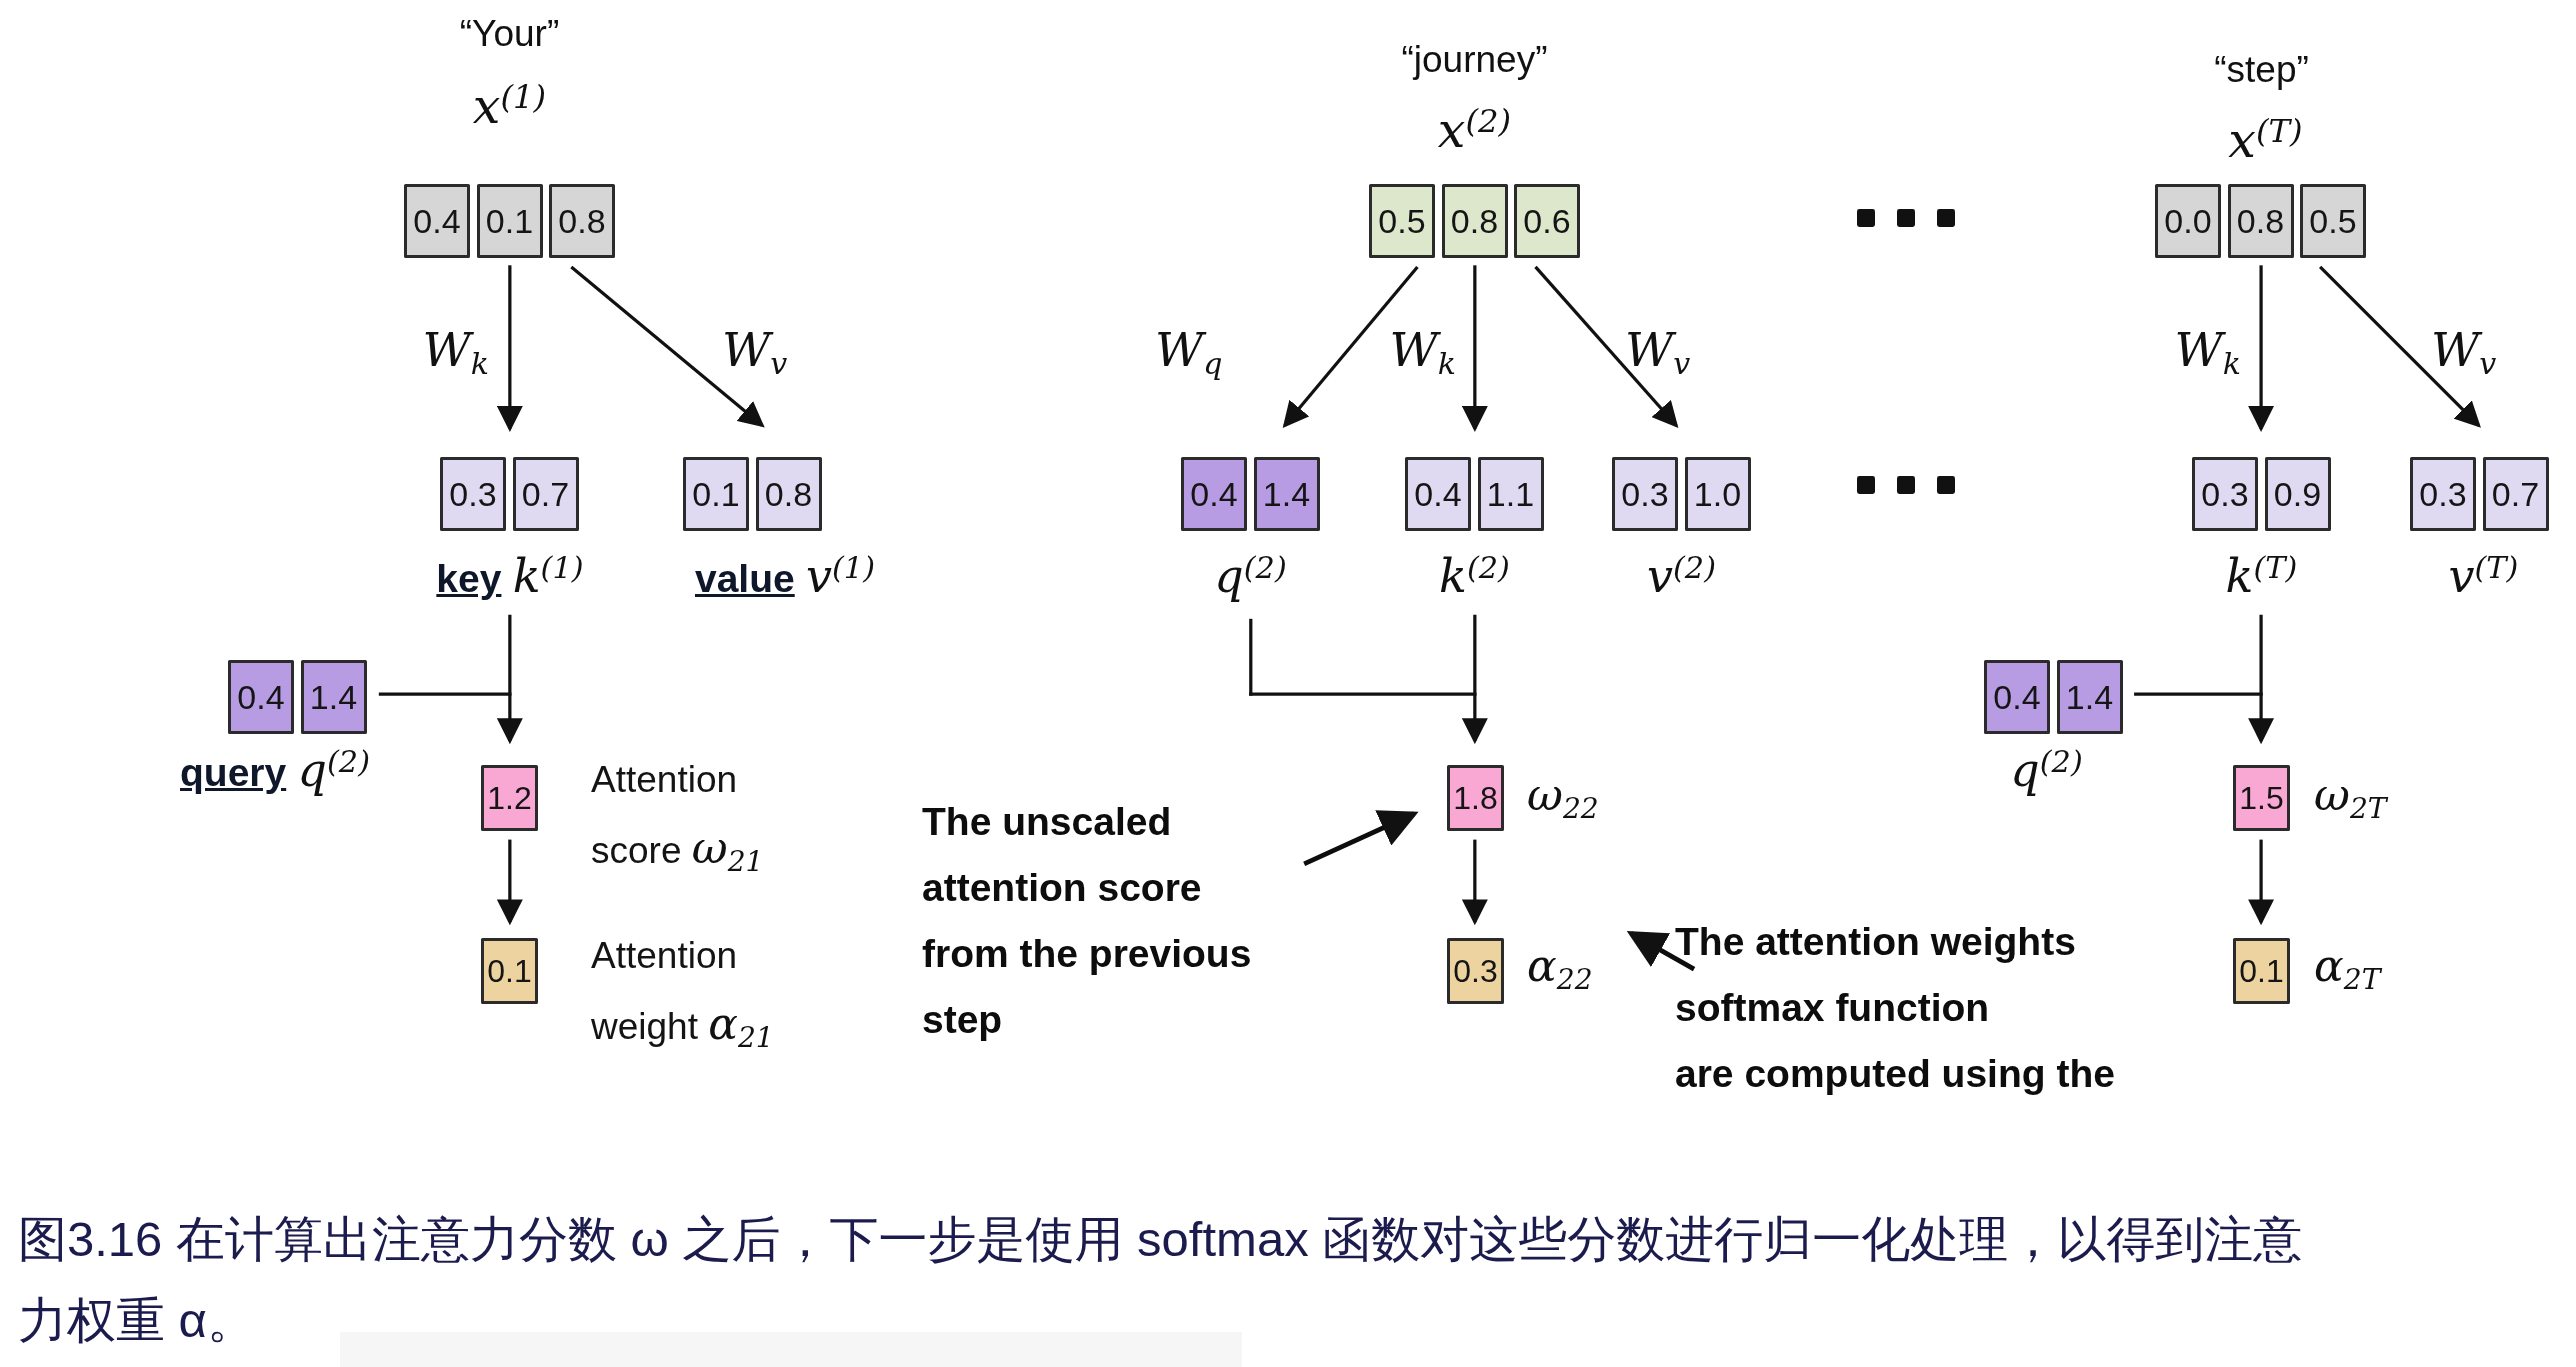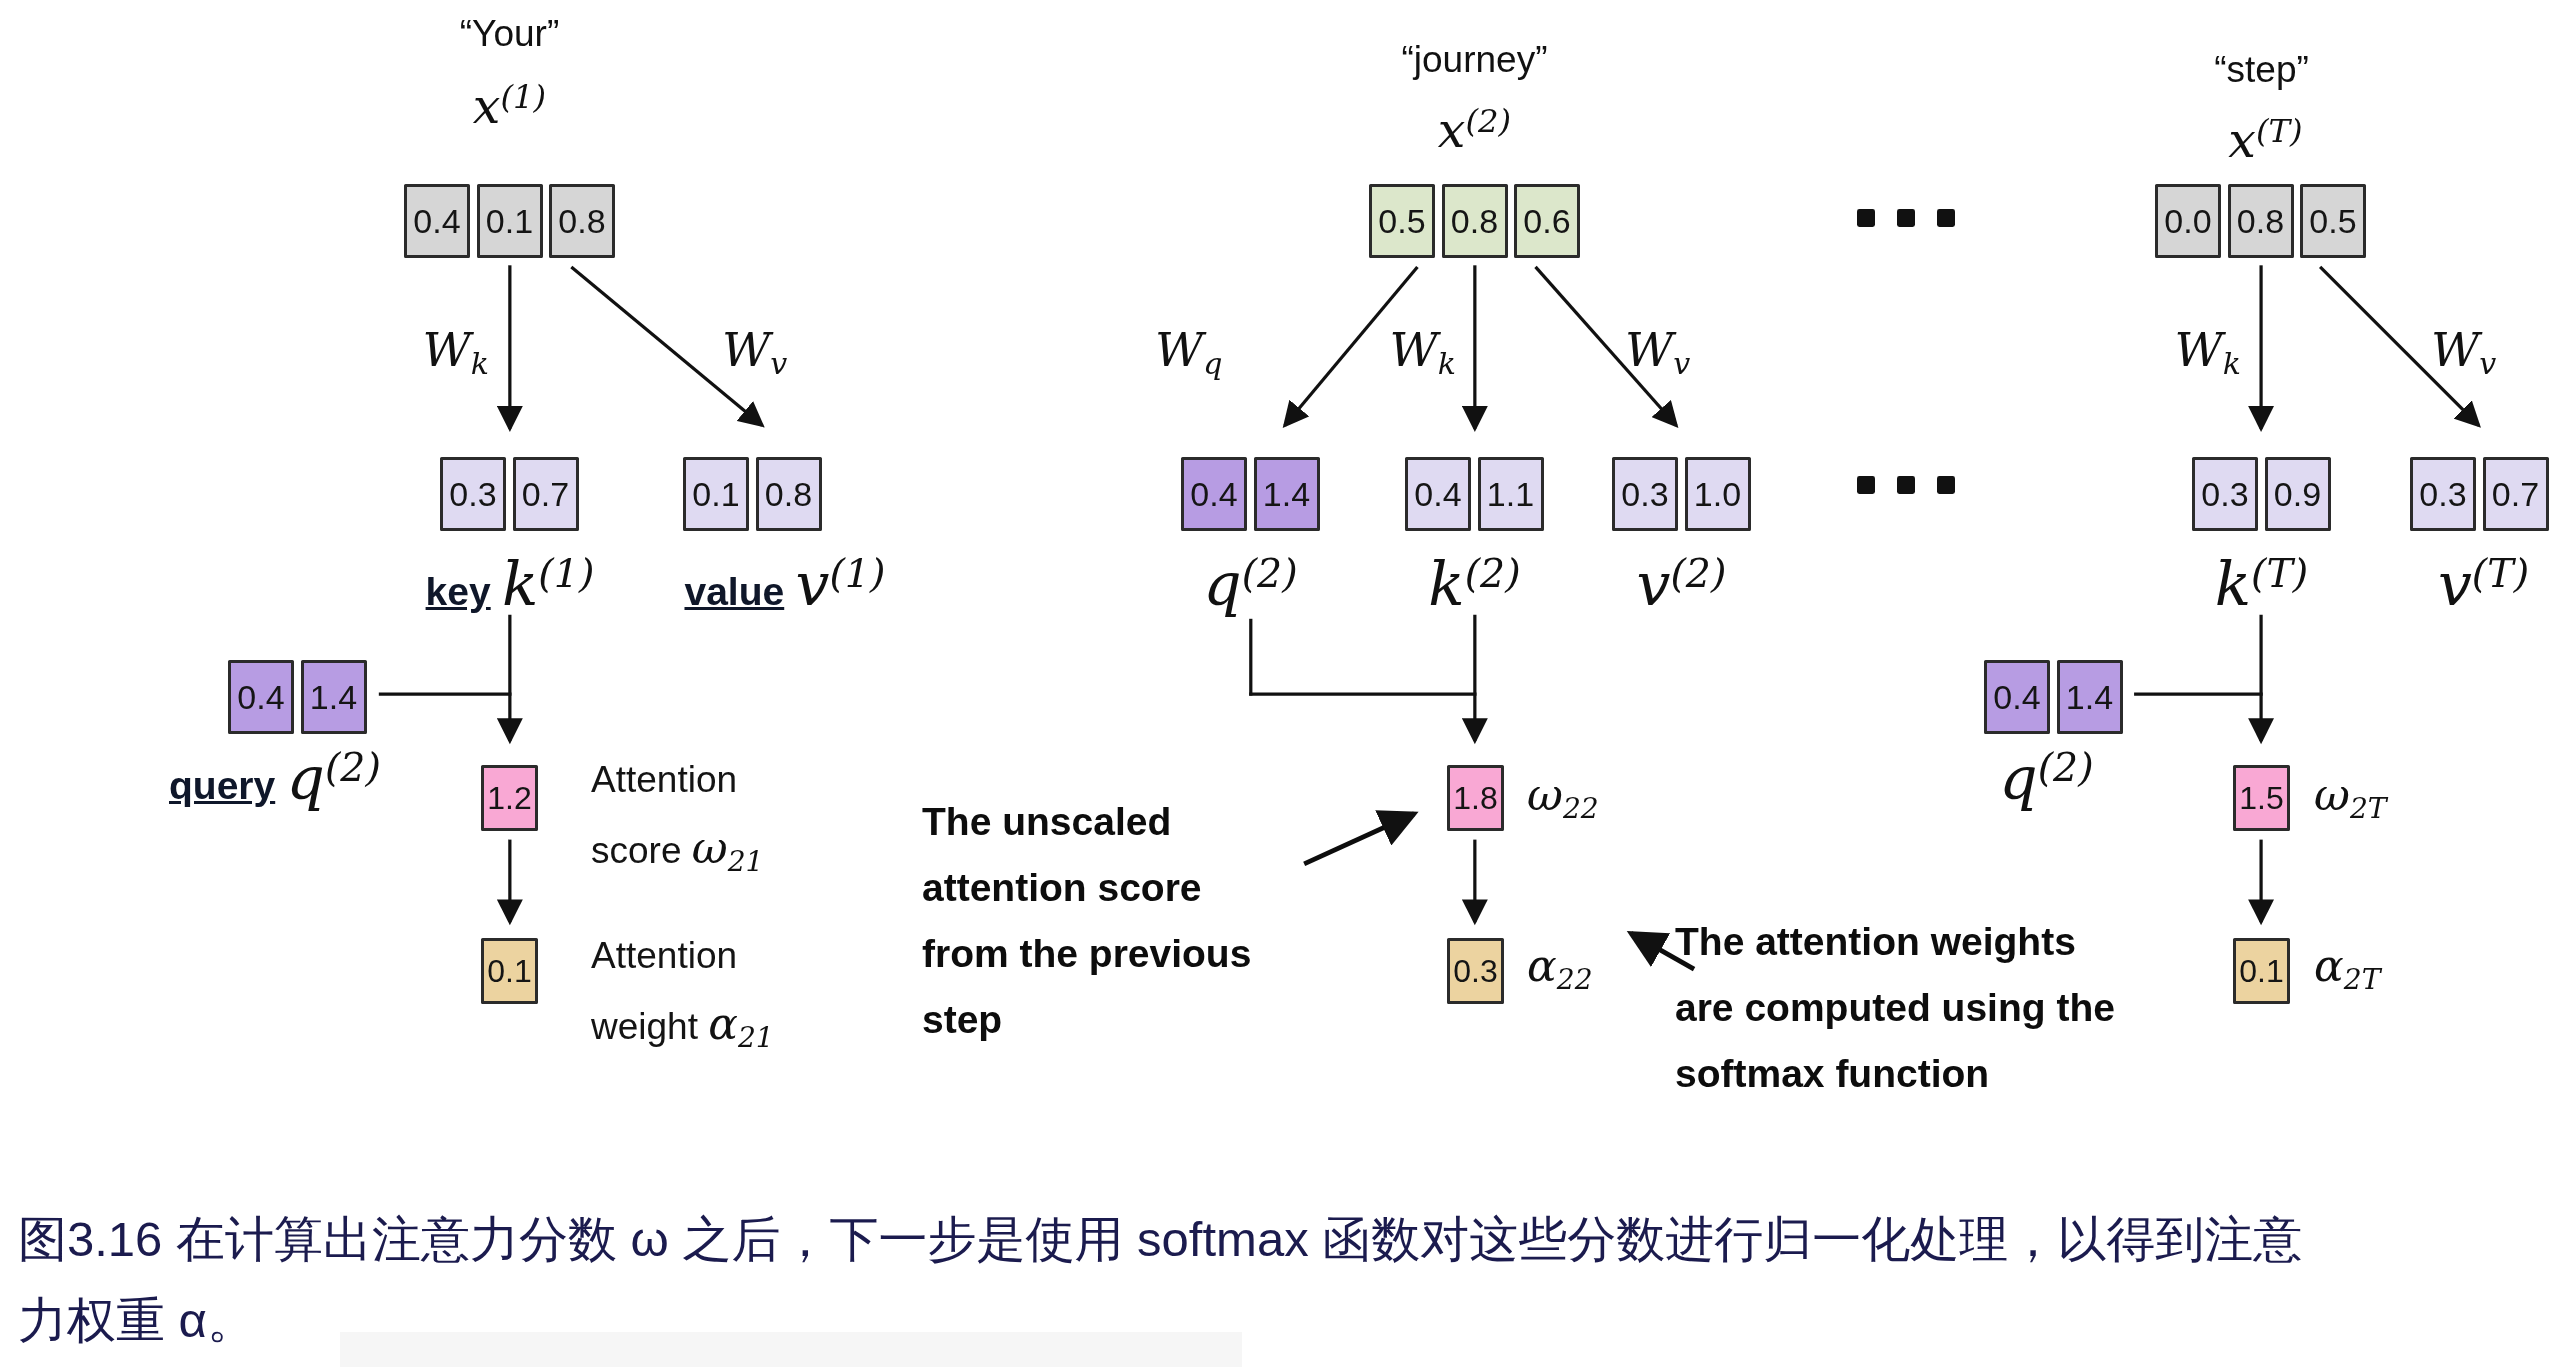--- a/index.html
+++ b/index.html
@@ -9,21 +9,21 @@
   .center{text-align:center;}
   .row{display:flex;gap:6.5px;}
   .cell{box-sizing:border-box;width:66px;height:74px;border:3.2px solid #2b2b2b;border-radius:1.6px;
         display:flex;align-items:center;justify-content:center;
         font:500 34px "Liberation Sans",sans-serif;color:#151515;}
   .sm{width:57px;height:66px;font-size:32px;}
   .f-gray{background:#d6d6d6;} .f-green{background:#dce7cb;} .f-pur{background:#b79ce3;}
   .f-lav{background:#dfdaf2;}  .f-blue{background:#f9a8d4;}  .f-tan{background:#ecd3a0;}
   .word{font:400 37px "Liberation Sans",sans-serif;color:#111;}
   .math{font-family:"DejaVu Serif",serif;font-style:italic;color:#111;}
-  .m60{font-size:49px;} .m58{font-size:47px;} .m56{font-size:60px;text-align:center;} .m54{font-size:44px;}
+  .m60{font-size:49px;} .m58{font-size:47px;} .m56{font-size:46px;text-align:center;} .m54{font-size:44px;}
   .sup{font-size:0.66em;position:relative;top:-0.45em;font-style:italic;}
   .sub{font-size:0.64em;position:relative;top:0.28em;font-style:italic;}
   .bw{font:700 39px "Liberation Sans",sans-serif;color:#0f172a;margin-right:11.3px;font-style:normal;text-decoration:underline;}
   .stext{font:400 37px "Liberation Sans",sans-serif;line-height:68px;color:#141414;}
   .ann{font:700 39px "Liberation Sans",sans-serif;line-height:66px;color:#0d0d0d;text-align:left;}
   .cap{font:400 49px "Liberation Sans",sans-serif;color:#1b1b4e;white-space:nowrap;}
   .dot{width:18px;height:18px;background:#111;border-radius:2.4px;display:inline-block;margin-right:22px;}
   svg{position:absolute;left:0;top:0;pointer-events:none;}
 </style>
 </head>
@@ -160,22 +160,22 @@
     <span>α</span><span class="sub">22</span>
   </div>
   <div class="abs ann" style="left:922px;top:789px;width:437px">
     <div>The unscaled</div>
     <div>attention score</div>
     <div>from the previous</div>
     <div>step</div>
   </div>
   <div class="abs ann" style="left:1675px;top:909px;width:485px">
     <div>The attention weights</div>
+    <div>softmax function</div>
     <div>are computed using the</div>
-    <div>softmax function</div>
   </div>
 
   <div class="abs" style="left:1857px;top:209px">
     <span class="dot"></span><span class="dot"></span><span class="dot"></span>
   </div>
   <div class="abs" style="left:1857px;top:476px">
     <span class="dot"></span><span class="dot"></span><span class="dot"></span>
   </div>
 
   <div class="abs word center" style="left:2108px;top:49px;width:307px">“step”</div>

